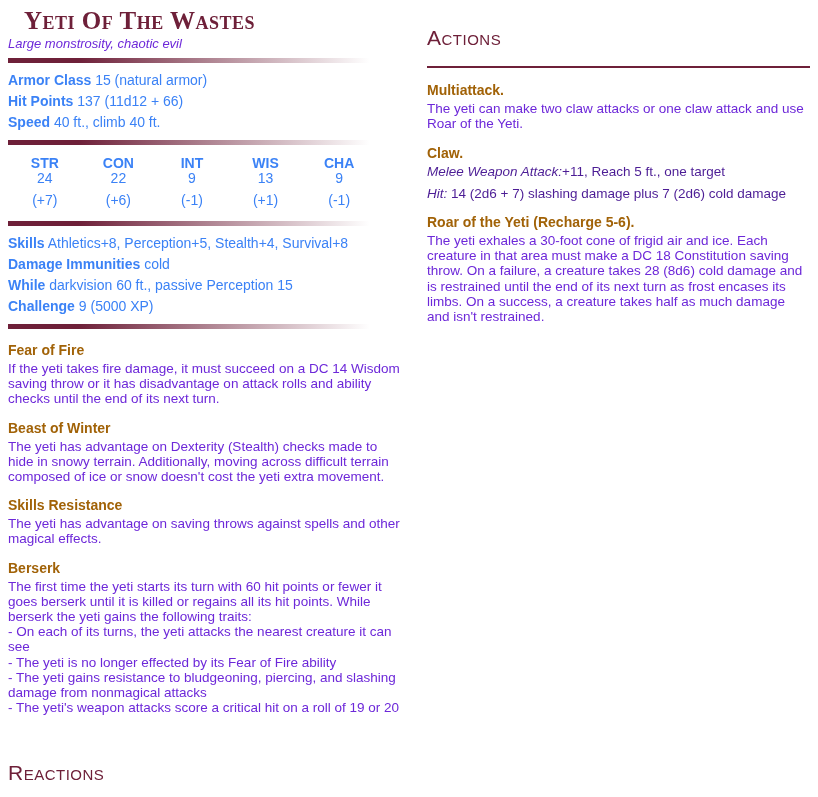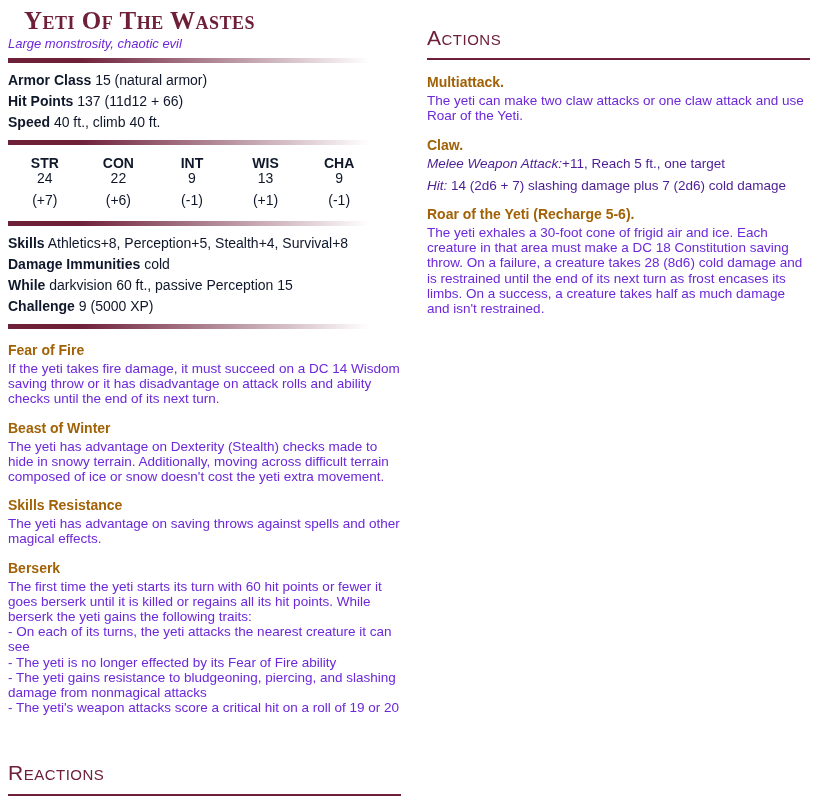--- a/index.html
+++ b/index.html
@@ -37,32 +37,32 @@
   .divider {
     height: 5px;
     background: linear-gradient(to right, #6E2039, #6E2039 18%, rgba(110,32,57,0) 92%);
     margin: 7px 0;
   }
 
   
   .prop-line {
     font-size: 14px;
     line-height: 21px;
-    color: #0f172a;
+    color: #3b82f6;
   }
   .prop-label { font-weight: bold; }
 
   
   .abilities {
     display: flex;
     width: 368px;
     text-align: center;
     padding: 4px 0 6px 0;
   }
-  .ability { flex: 1; color: #0f172a; font-size: 14px; text-align: center; }
+  .ability { flex: 1; color: #3b82f6; font-size: 14px; text-align: center; }
   .ability-name { font-weight: bold; line-height: 15px; }
   .ability-score { line-height: 15px; }
   .ability-mod { margin-top: 7px; line-height: 15px; }
 
   
   .trait { margin-top: 13px; }
   .trait-name {
     font-size: 14px;
     font-weight: bold;
     color: #a16207;
@@ -84,21 +84,21 @@
 
   
   h2.section-heading {
     font-family: "Liberation Sans", sans-serif;
     font-variant: small-caps;
     font-weight: normal;
     font-size: 21px;
     letter-spacing: 0.5px;
     color: #6E2039;
     border-bottom: 2px solid #6E2039;
-    padding-bottom: 9px;
+    padding-bottom: 17px;
     margin-bottom: 14px;
     line-height: 1.1;
   }
   section.reactions { margin-top: 46px; }
 </style>
 </head>
 <body>
 
 <div class="page">
 

